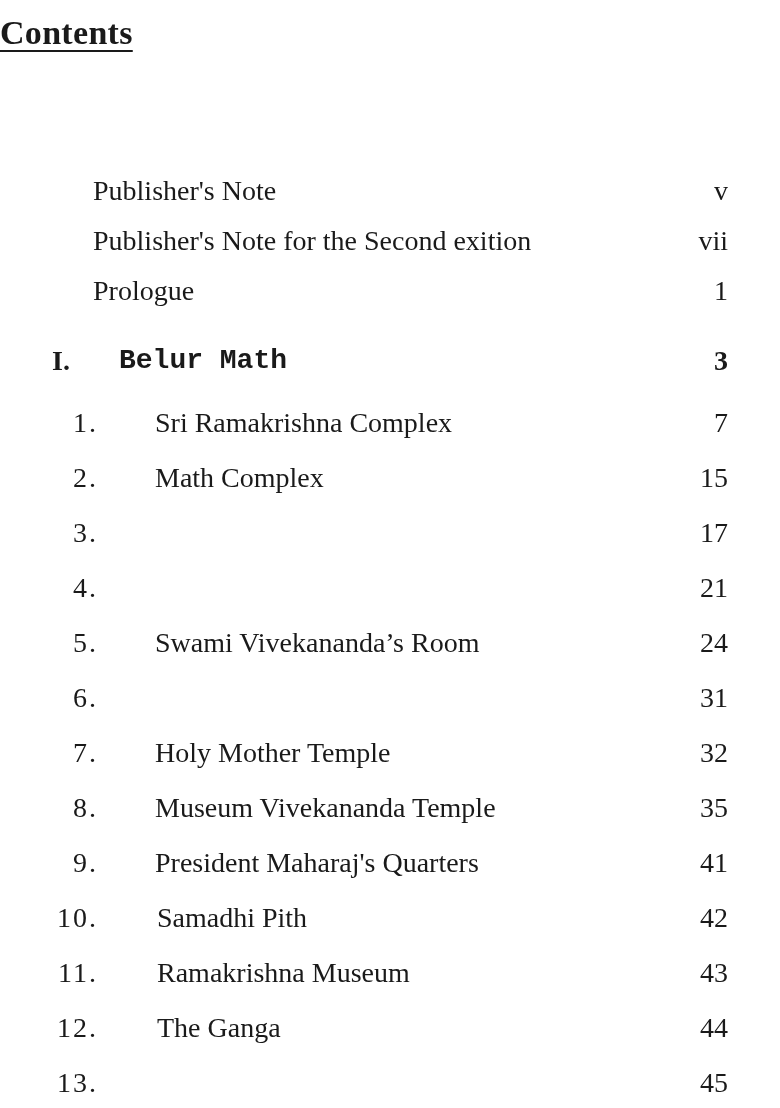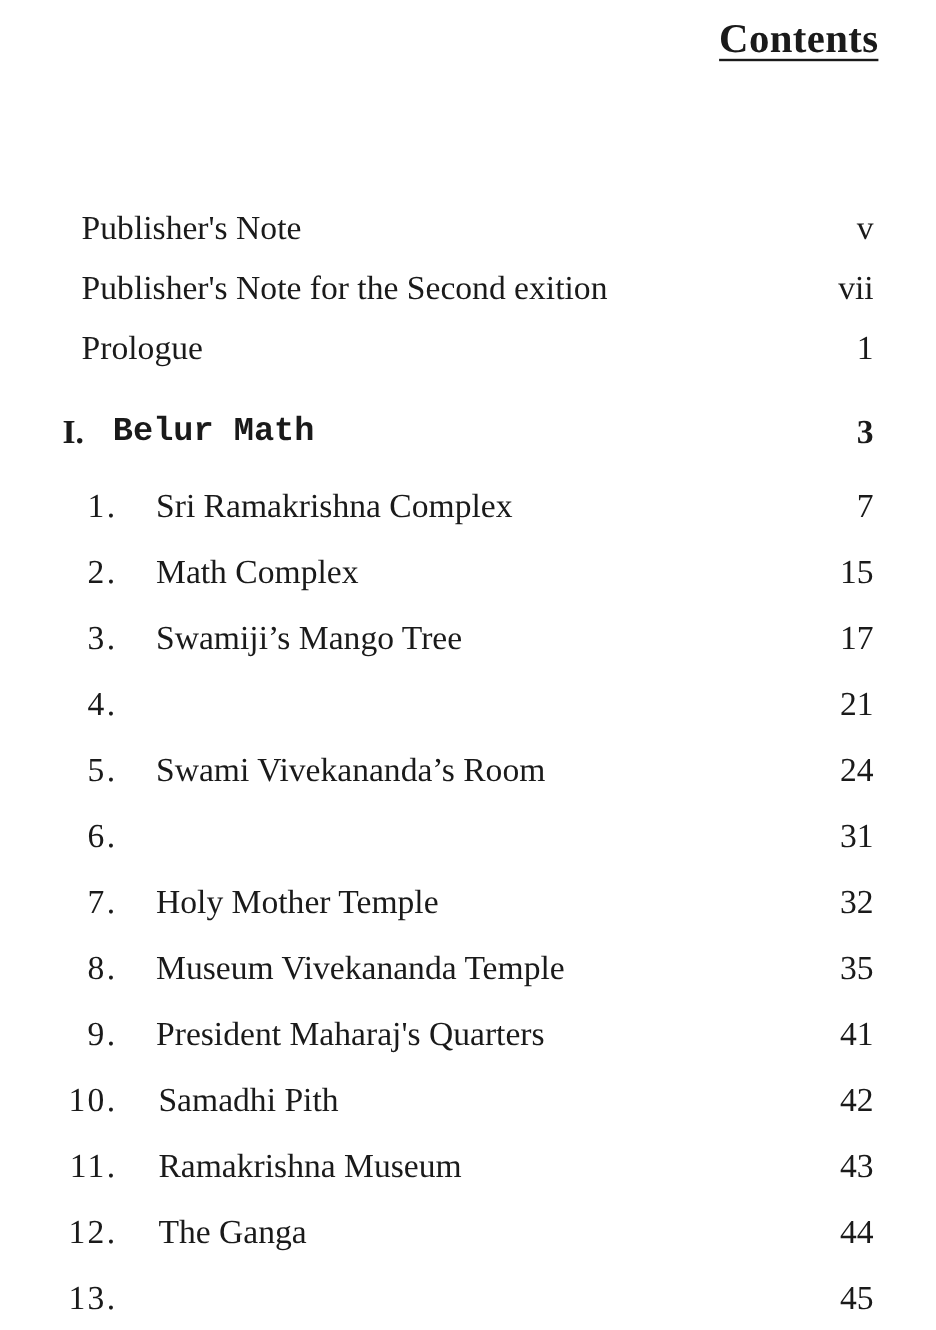--- a/index.html
+++ b/index.html
@@ -13,39 +13,40 @@
       position: relative;
       overflow: hidden;
       font-family: "Liberation Serif", "DejaVu Serif", serif;
       color: #1a1a1a;
     }
     .title {
       position: absolute;
       top: 14px;
       left: 0;
       width: 732px;
-      text-align: right;
+      text-align: left;
       font-size: 34px;
       font-weight: bold;
       text-decoration: underline;
       text-decoration-thickness: 2px;
       text-underline-offset: 6px;
       letter-spacing: 0.3px;
     }
     .row {
       position: absolute;
       left: 0;
       width: 780px;
       height: 40px;
       font-size: 28px;
       line-height: 40px;
     }
     .row .label {
       position: absolute;
       white-space: nowrap;
+      margin-left: 25px;
     }
     .row .num {
       position: absolute;
       white-space: nowrap;
     }
     .row .page {
       position: absolute;
       right: 52px;
       text-align: right;
       white-space: nowrap;
@@ -89,21 +90,20 @@
     <span class="label">Sri Ramakrishna Complex</span>
     <span class="page">7</span>
   </div>
   <div class="row chap" style="top:458px">
     <span class="num">2.</span>
     <span class="label">Math Complex</span>
     <span class="page">15</span>
   </div>
   <div class="row chap" style="top:513px">
     <span class="num">3.</span>
-    <span class="label">Swamiji’s Mango Tree</span>
     <span class="page">17</span>
   </div>
   <div class="row chap" style="top:568px">
     <span class="num">4.</span>
     <span class="page">21</span>
   </div>
   <div class="row chap" style="top:623px">
     <span class="num">5.</span>
     <span class="label">Swami Vivekananda’s Room</span>
     <span class="page">24</span>

